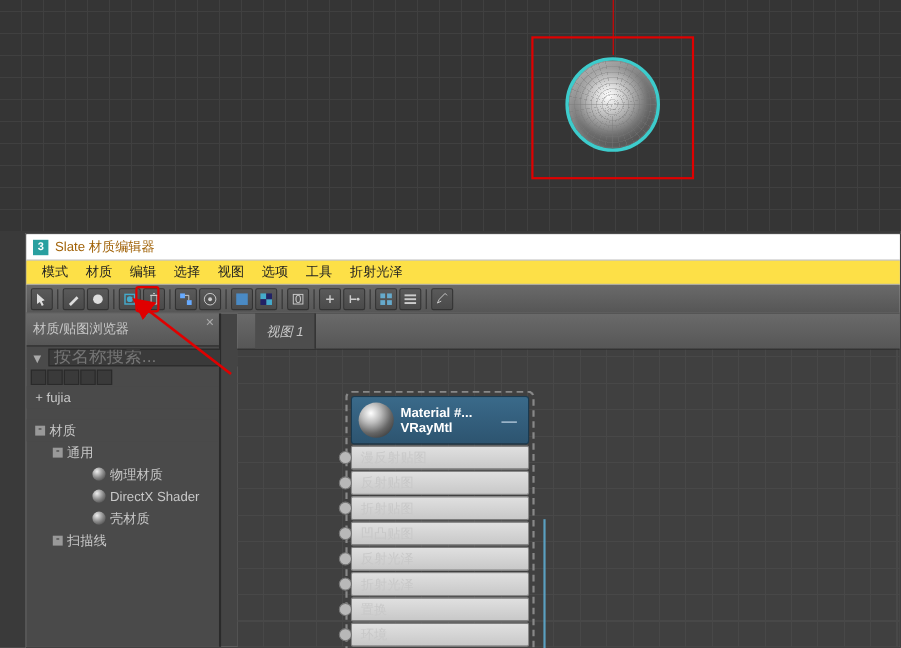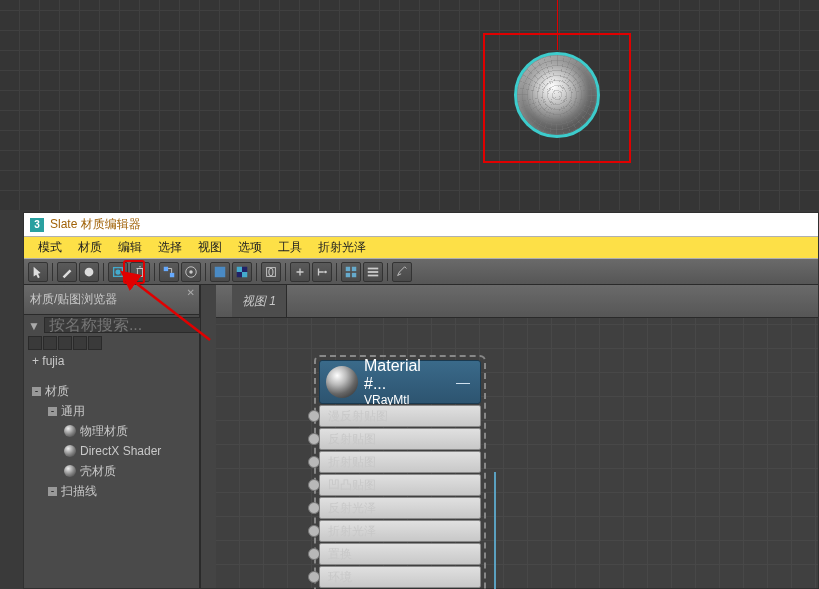--- a/index.html
+++ b/index.html
@@ -27,35 +27,35 @@
 .panel-tab .x{position:absolute;right:4px;top:2px;color:#aaa;font-size:10px;cursor:pointer}
 .search-row{height:20px;background:#4a4a4a;display:flex;align-items:center;padding:2px 4px;gap:4px}
 .search-input{flex:1;height:16px;background:#3a3a3a;border:1px solid #2a2a2a;color:#888;padding:0 4px;font-size:16px}
 .search-tri{width:12px;height:12px;color:#aaa}
 .mini-row{height:16px;background:#4a4a4a;display:flex;gap:1px;padding:1px 4px}
 .mini-btn{width:14px;height:14px;background:#3a3a3a;border:1px solid #2a2a2a}
 .tree{flex:1;overflow:hidden;background:#4a4a4a}
 .tree-item{height:20px;display:flex;align-items:center;padding-left:8px;cursor:pointer}
 .tree-item.cat{background:#4a4a4a;color:#bbb}
 .tree-item.sub{padding-left:24px}
-.tree-item.leaf{padding-left:40px}
+.tree-item.leaf{padding-left:60px}
 .exp{display:inline-block;width:9px;height:9px;background:#999;color:#222;text-align:center;line-height:8px;font-size:10px;margin-right:4px;font-family:monospace}
 .mat-ball{width:12px;height:12px;border-radius:50%;background:radial-gradient(circle at 35% 30%,#eee,#888 50%,#333);margin-right:4px;flex-shrink:0}
 .scrollbar{width:16px;background:#444;border-left:1px solid #2a2a2a}
 .right-area{flex:1;display:flex;flex-direction:column;background:#4a4a4a}
 .view-tab-row{height:33px;background:linear-gradient(#6a6a6a,#565656);display:flex;align-items:center;border-bottom:1px solid #2a2a2a}
 .view-tab{padding:2px 10px;background:#4d4d4d;border-right:1px solid #2a2a2a;height:100%;display:flex;align-items:center;font-style:italic}
 .canvas{flex:1;background:#404040;background-image:repeating-linear-gradient(0deg,transparent,transparent 23px,#484848 23px,#484848 24px),repeating-linear-gradient(90deg,transparent,transparent 23px,#484848 23px,#484848 24px);position:relative}
 .node{position:absolute;left:98px;top:37px;width:172px}
 .node-dash{border:2px dashed #888;border-radius:6px;padding:3px}
 .node-head{background:linear-gradient(#3a6a8a,#2d5470);border:1px solid #1a3a50;border-radius:3px;padding:4px 6px;display:flex;align-items:center;gap:6px;height:44px}
 .node-ball{width:32px;height:32px;border-radius:50%;background:radial-gradient(circle at 35% 30%,#fff,#bbb 30%,#666 60%,#222);flex-shrink:0}
 .node-title{flex:1}
-.node-title .t1{font-weight:normal;color:#fff;font-size:16px}
-.node-title .t2{font-weight:normal;color:#fff;font-size:12px}
+.node-title .t1{font-weight:bold;color:#fff;font-size:12px}
+.node-title .t2{font-weight:bold;color:#fff;font-size:12px}
 .node-min{color:#cfe0ee;font-size:14px;cursor:pointer;padding:0 4px}
 .slot{height:22px;background:linear-gradient(#e0e0e0,#c8c8c8);border:1px solid #888;border-radius:2px;margin-top:1px;display:flex;align-items:center;padding:0 8px;color:#222;position:relative}
 .slot::before{content:"";position:absolute;left:-12px;top:50%;transform:translateY(-50%);width:10px;height:10px;border-radius:50%;background:#b8b8b8;border:1px solid #777}
 .out-line{position:absolute;right:-10px;bottom:12px;width:2px;height:132px;background:#5aa0c0}
 </style>
 </head>
 <body>
 
 <div class="viewport-bg">
   <div class="axis-line"></div>

